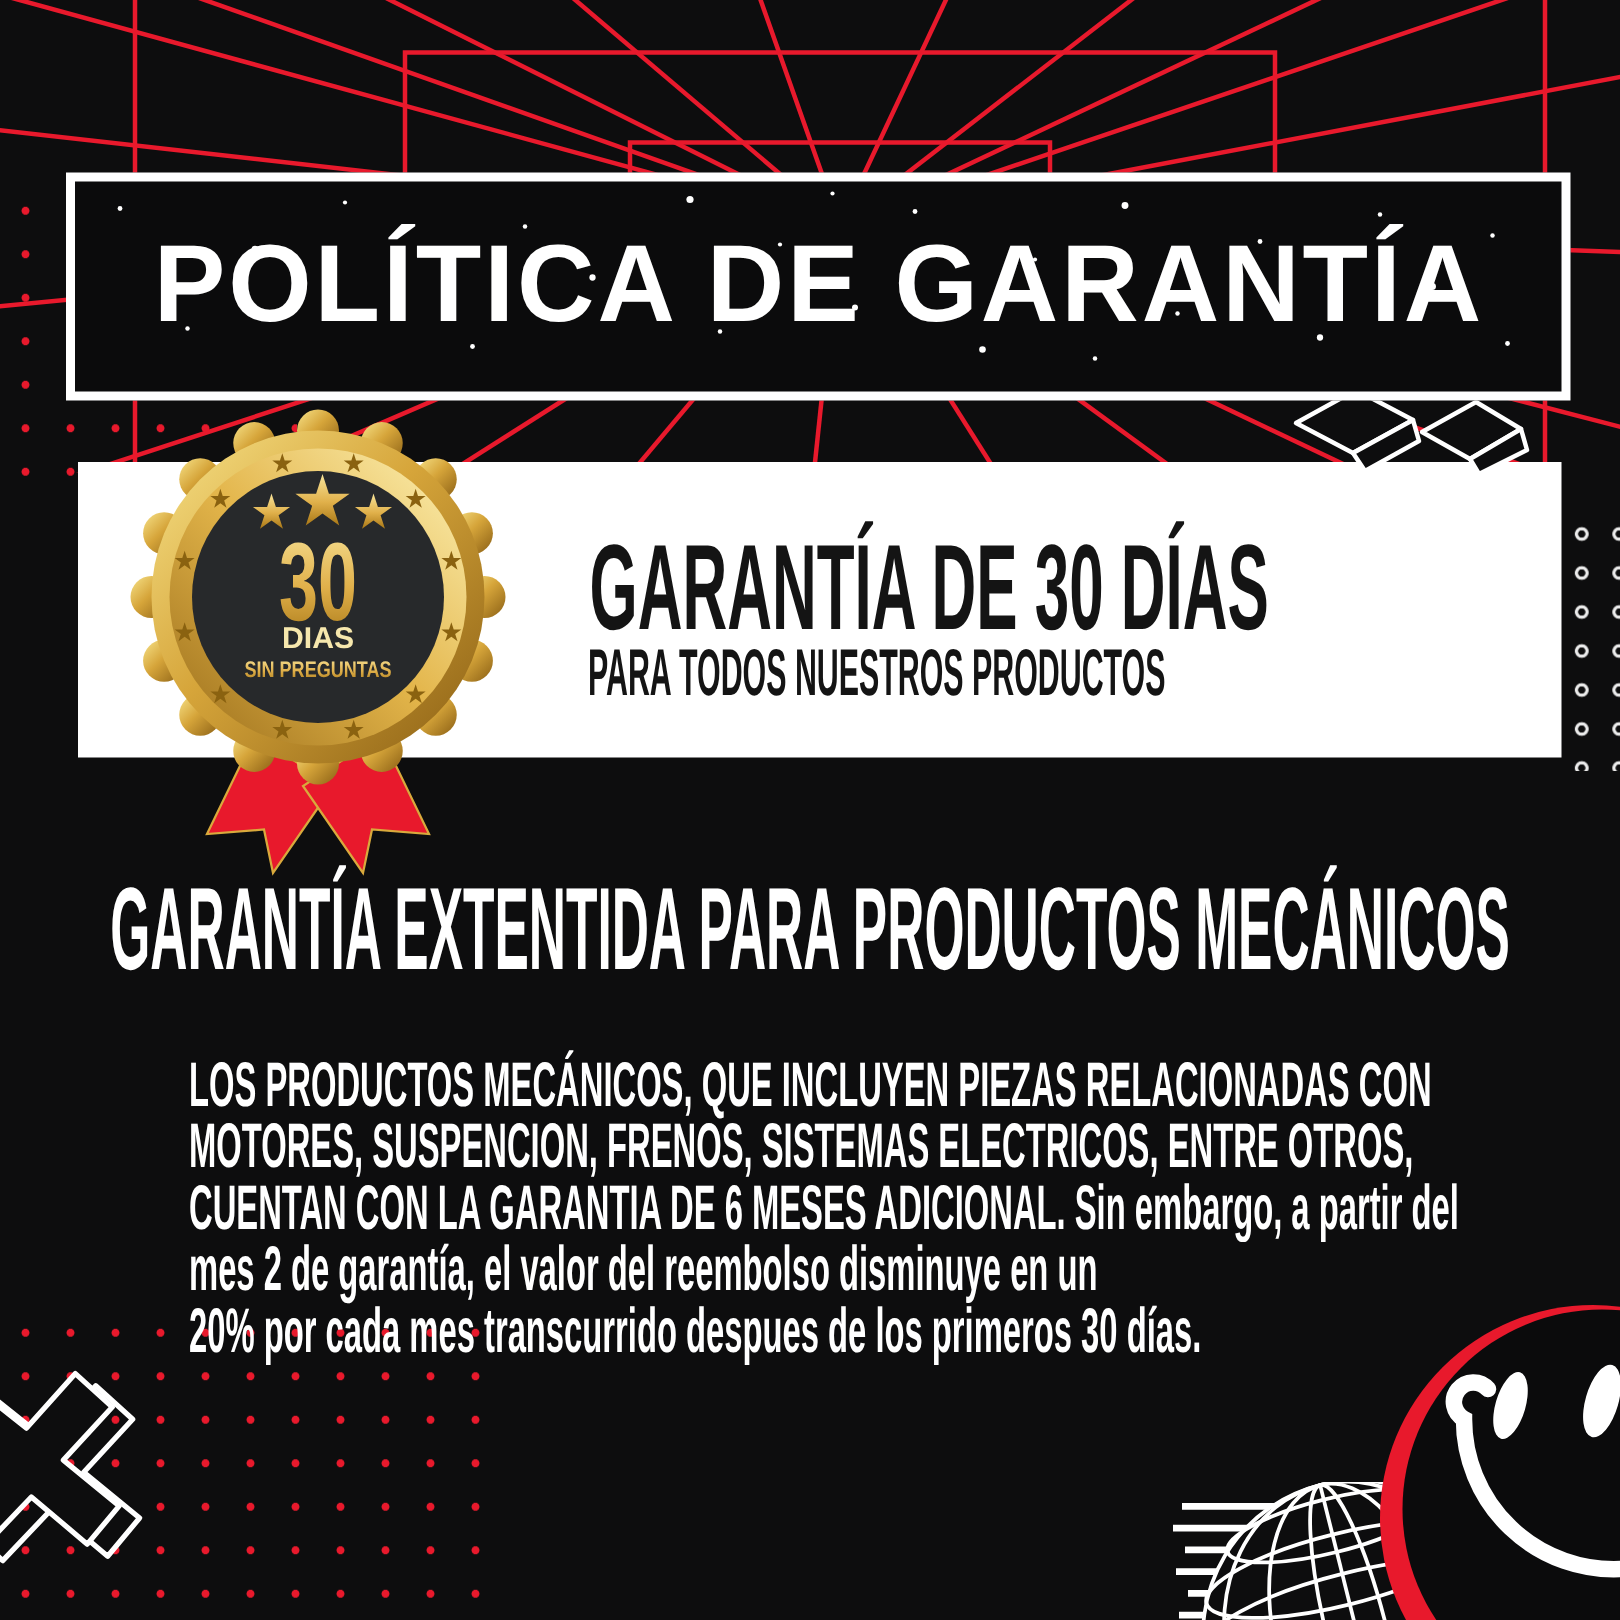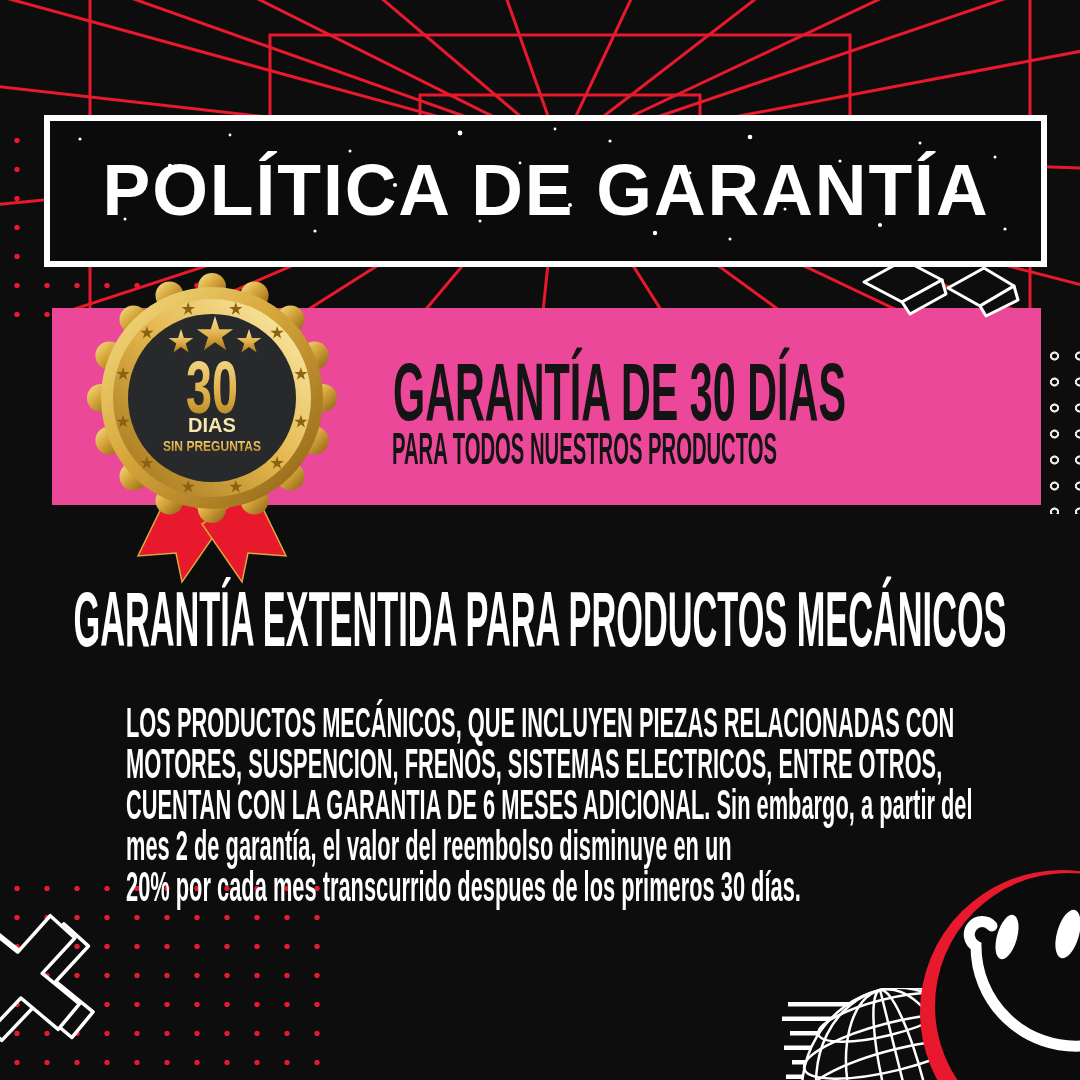--- a/index.html
+++ b/index.html
@@ -16,21 +16,21 @@
   .hollowdots{position:absolute;left:1038px;top:336px;width:50px;height:178px;z-index:3;
     background-image:radial-gradient(circle,rgba(0,0,0,0) 0 2.2px,#ececec 2.7px 4.3px,rgba(0,0,0,0) 4.8px);
     background-size:25px 26px;background-position:4px 7px;}
   
   .titlebox{position:absolute;left:44px;top:67px;width:991px;height:140px;background:#0b0b0c;
             border:6px solid #ffffff;z-index:4;margin-top:48px;}
   .titlebox h1{position:absolute;left:50%;top:50%;margin:0;white-space:nowrap;color:#ffffff;
             font-size:73px;font-weight:700;letter-spacing:2px;
             transform:translate(-50%,-52%) scaleX(0.98);}
   
-  .banner{position:absolute;left:52px;top:308px;width:989px;height:197px;background:#ec4899;z-index:2;}
+  .banner{position:absolute;left:52px;top:308px;width:989px;height:197px;background:#ffffff;z-index:2;}
   .banner-heading{position:absolute;left:341px;top:44px;margin:0;white-space:nowrap;color:#141414;
             font-size:81px;font-weight:700;line-height:1;transform:scaleX(0.51);transform-origin:left top;}
   .banner-sub{position:absolute;left:340px;top:119px;margin:0;white-space:nowrap;color:#141414;
             font-size:44px;font-weight:700;line-height:1;transform:scaleX(0.46);transform-origin:left top;}
   
   .badge{position:absolute;left:70px;top:258px;width:290px;height:330px;z-index:5;}
   
   .section-heading{position:absolute;left:50%;top:580px;margin:0;white-space:nowrap;color:#ffffff;
             font-size:78px;font-weight:700;line-height:1;z-index:2;
             transform:translateX(-50%) scaleX(0.44);}

